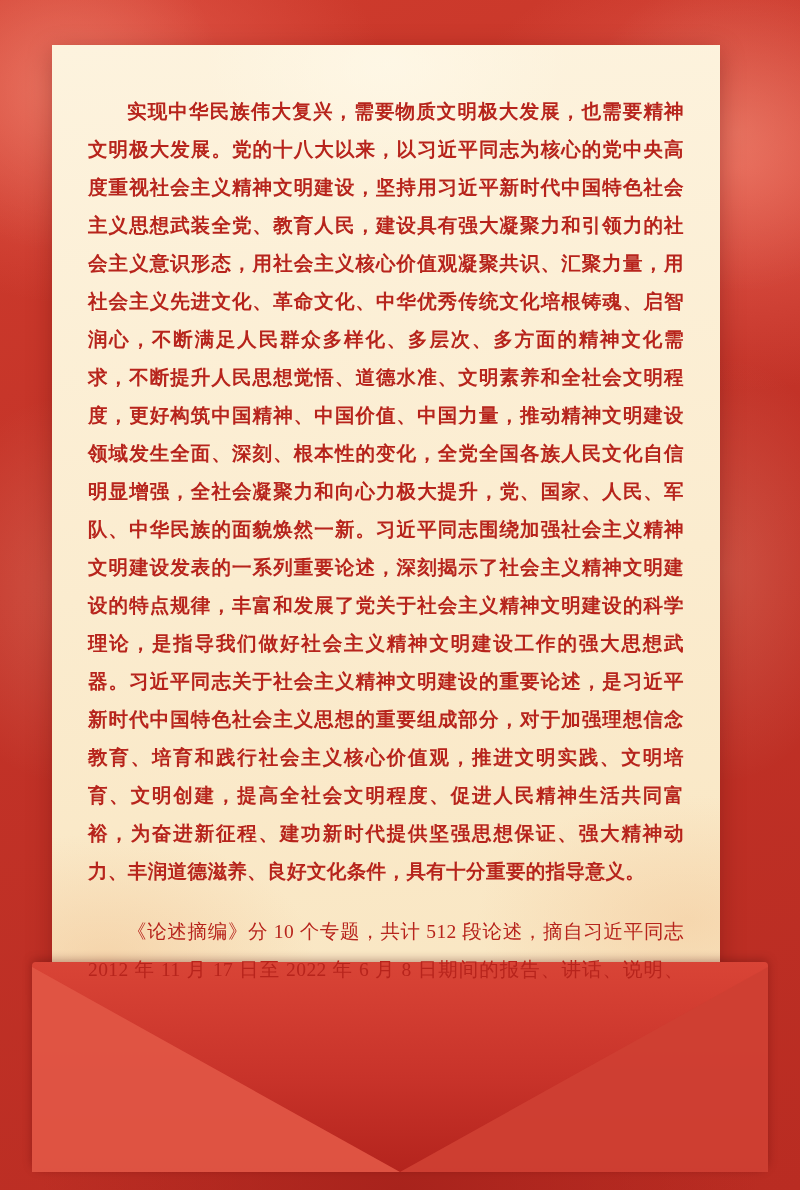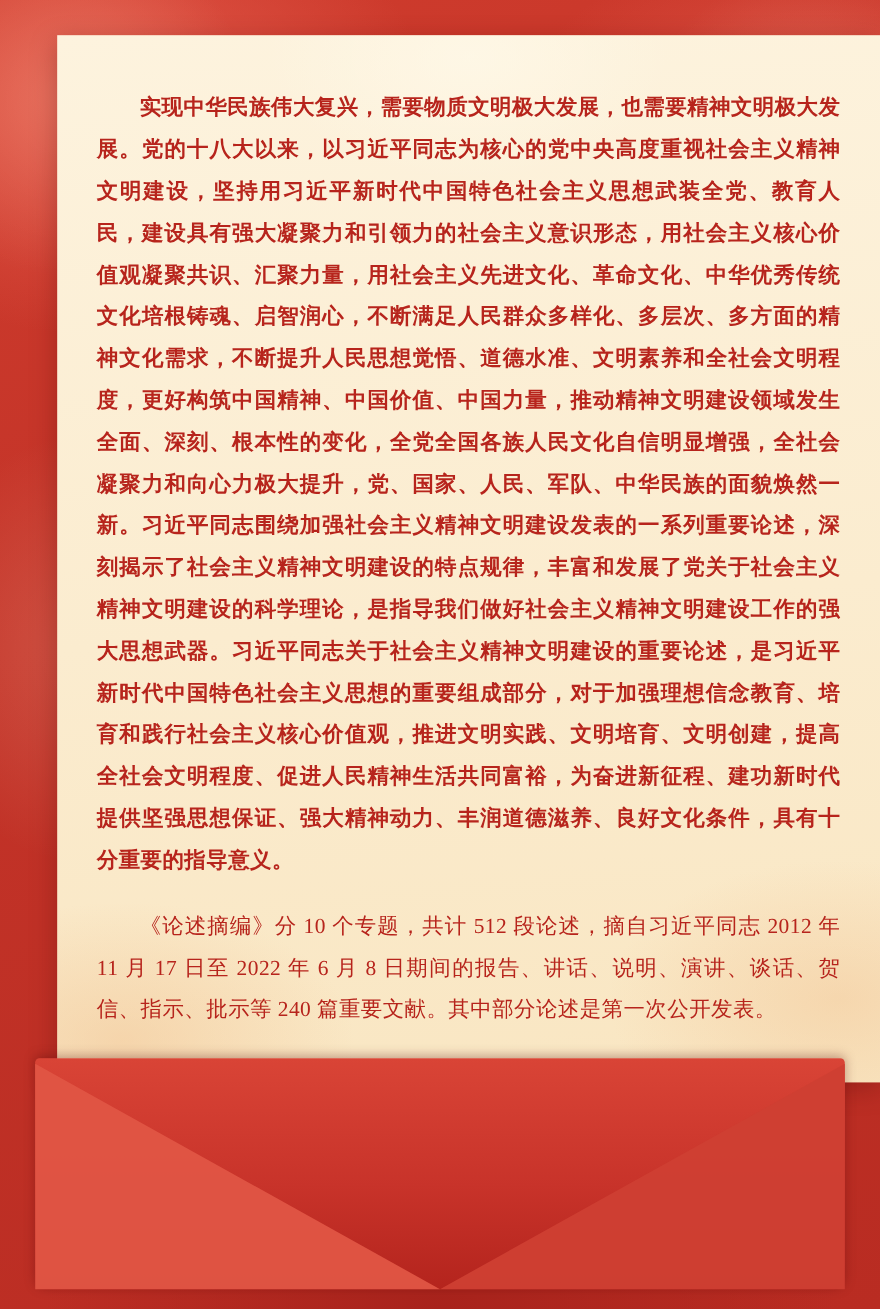--- a/index.html
+++ b/index.html
@@ -84,22 +84,22 @@
     width: 0; height: 0;
     border-right: 368px solid #cf3f33;
     border-top: 205px solid transparent;
     opacity: 0.95;
   }
 
   
   .paper {
     position: absolute;
     left: 52px;
-    top: 32px;
-    width: 748px;
+    top: 45px;
+    width: 668px;
     height: 952px;
     background: linear-gradient(175deg, #fdf3de 0%, #fbeccf 55%, #f9e6c2 100%);
     box-shadow: 0 6px 22px rgba(90,12,10,0.35);
     overflow: hidden;
   }
   
   .paper::after {
     content: "";
     position: absolute;
     inset: 0;

